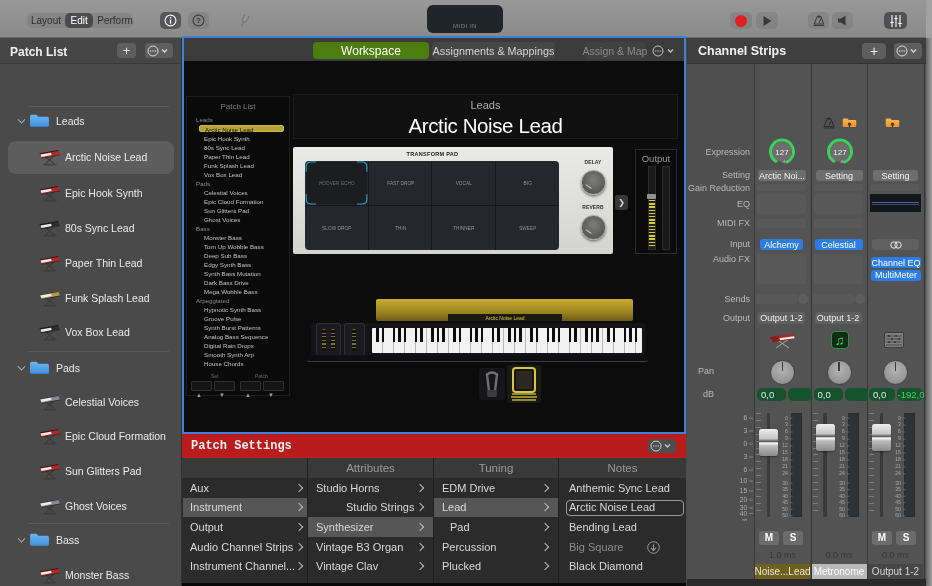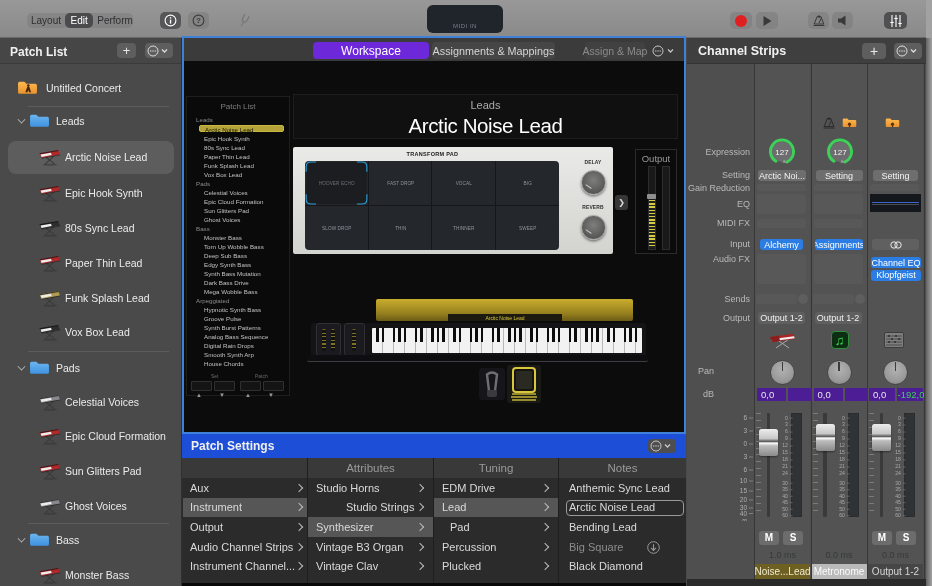--- a/index.html
+++ b/index.html
@@ -86,39 +86,39 @@
    transparent 34.4px,transparent 38.5px); }
 .wheelbox { top:262px; height:33px; background:#1b1b1f; border:1px solid #303034; border-radius:3px; }
 .wheel { position:absolute; top:5px; width:4px; height:22px; border-radius:2px;
   background:repeating-linear-gradient(180deg,#7d7226 0 1.2px,#111110 1.2px 3.6px); }
 #kbshadow { position:absolute; left:123px; top:294px; width:341px; height:7px; background:#0e0e10; border-bottom:1px solid #3e3e42; border-radius:2px; }
 #pedal1 { left:295px; top:307px; }
 #pedal2 { left:323px; top:304px; }
 
 
 #psettings { left:182px; top:434px; width:504px; height:152px; background:#2b2b2b; }
-#ps-head { position:absolute; left:0; top:0; width:504px; height:24px; background:#1d4ed8; }
+#ps-head { position:absolute; left:0; top:0; width:504px; height:24px; background:#b91c1c;font-family:Liberation Mono, monospace; }
 #ps-cols { position:absolute; left:0; top:24px; width:504px; height:20px; background:#393939; }
 .pscol { position:absolute; top:0; height:20px; display:flex; align-items:center;
   justify-content:center; font-size:11.5px; color:#9a9a9a; }
 .psrow { position:absolute; height:19.6px; font-size:11px; color:#dadada; white-space:nowrap;
   display:flex; align-items:center; }
 .pschev { position:absolute; width:6px; height:6px; border-right:1.4px solid #bcbcbc; border-top:1.4px solid #bcbcbc; transform:rotate(45deg); }
 
 
 #cstrips { left:687px; top:38px; width:263px; height:548px; background:#4f4f4f; }
 #cs-head { position:absolute; left:0; top:0; width:239px; height:26px; background:#3f3f3f;
   border-bottom:1px solid #333; }
 .cslabel { position:absolute; font-size:9px; color:#b9b9b9; text-align:right; white-space:nowrap; height:10px; line-height:10px; }
 .slot { position:absolute; background:#585858; border-radius:2px; }
 .bluebtn { position:absolute; background:#2b7de3; border-radius:3px; color:#fff;
   font-size:9px; display:flex; align-items:center; justify-content:center; white-space:nowrap; overflow:hidden; }
 .graybtn { position:absolute; background:#6e6e6e; border-radius:3px; color:#f2f2f2;
   font-size:9px; display:flex; align-items:center; justify-content:center; white-space:nowrap; overflow:hidden; }
-.dbbox { position:absolute; background:#4c1d95; border-radius:0; color:#e8e8e8;
+.dbbox { position:absolute; background:#14532d; border-radius:5px; color:#e8e8e8;
   font-size:9.5px; line-height:13px; padding-left:4px; }
 .namebar { position:absolute; top:525.5px; height:15.5px; font-size:10px; white-space:nowrap; overflow:hidden;
   display:flex; align-items:center; justify-content:center; }
 .vsep { position:absolute; top:26px; width:1px; height:520px; background:#373737; }
 .st { position:absolute; top:26px; width:55px; height:515px; background:#535353; }
 .exknob { position:absolute; top:74px; width:28px; height:28px; }
 .panknob { position:absolute; top:295.5px; width:25px; height:25px; border-radius:50%;
   background:radial-gradient(circle at 50% 38%,#b2b2b2,#9a9a9a 60%,#7e7e7e);
   border:1px solid #454545; }
 .panknob::after { content:""; position:absolute; left:10.7px; top:1px; width:1.6px; height:9px; background:#3c3c3c; }
@@ -328,28 +328,20 @@
         <svg width="24" height="12" viewBox="0 0 24 12">
             <circle cx="6" cy="6" r="5" fill="none" stroke="#dcdcdc" stroke-width="1"></circle>
             <circle cx="3.8" cy="6" r="0.7" fill="#dcdcdc"></circle>
             <circle cx="6" cy="6" r="0.7" fill="#dcdcdc"></circle>
             <circle cx="8.2" cy="6" r="0.7" fill="#dcdcdc"></circle>
             <path d="M15 4.5 L17.5 7 L20 4.5" stroke="#dcdcdc" stroke-width="1.3" fill="none"></path>
           </svg>
       </div>
     </div>
     <div id="lp-sel" style="top:103px;"></div>
-    <div class="lprow" style="top:33px;">
-      <svg class="abs" style="left:17px;top:8px" width="21" height="17">
-          <use href="#sym-folder" fill="url(#gfold)" width="21" height="17"></use>
-          <circle cx="11.3" cy="6.6" r="1.3" fill="#45260a"></circle>
-          <path d="M10.2 8 l2.2 0 0.8 2.6 0.9 2.6 -2 0 -0.8-2.2 -0.9 2.2 -2 0 0.9-2.7 Z" fill="#45260a"></path>
-        </svg>
-      <span class="txt" style="left:46px;">Untitled Concert</span>
-    </div>
     <div class="lpsep" style="top:68px;"></div>
     <div class="lprow" style="top:66px;">
       <span class="disc" style="left:18px;top:12px;"></span>
       <svg class="abs" style="left:29px;top:8px" width="21" height="17">
           <use href="#sym-folder" fill="url(#bfold)" width="21" height="17"></use>
         </svg>
       <span class="txt" style="left:56px;">Leads</span>
     </div>
     <div class="lprow" style="top:102px;">
       <svg class="abs" style="left:38px;top:7px" width="23" height="19">
@@ -429,21 +421,21 @@
     </div>
     <div class="lprow" style="top:519.5px;">
       <svg class="abs" style="left:38px;top:7px" width="23" height="19">
           <use href="#sym-keytar" class="kb-red" width="23" height="19"></use>
         </svg>
       <span class="txt" style="left:65px;">Monster Bass</span>
     </div>
   </div>
   <div class="abs" id="workspace">
     <div id="wstabs">
-      <div class="wstab" style="left:129px;width:116px;background:#6d28d9;color:#fff;font-size:12px;">Workspace</div>
+      <div class="wstab" style="left:129px;width:116px;background:#4d7c0f;color:#fff;font-size:12px;">Workspace</div>
       <div class="wstab" style="left:248px;width:123px;background:#464646;color:#d6d6d6;font-size:10.8px;">Assignments &amp; Mappings</div>
       <div class="wstab" style="left:401px;width:60px;background:#414141;color:#8a8a8d;font-size:10.5px;">Assign &amp; Map</div>
       <div class="wstab" style="left:466px;width:30px;">
         <svg width="26" height="12" viewBox="0 0 26 12">
             <circle cx="6" cy="6" r="5" fill="none" stroke="#c4c4c4" stroke-width="1"></circle>
             <circle cx="3.8" cy="6" r="0.7" fill="#c4c4c4"></circle>
             <circle cx="6" cy="6" r="0.7" fill="#c4c4c4"></circle>
             <circle cx="8.2" cy="6" r="0.7" fill="#c4c4c4"></circle>
             <path d="M16 4.5 L18.5 7 L21 4.5" stroke="#c4c4c4" stroke-width="1.3" fill="none"></path>
           </svg>
@@ -734,21 +726,21 @@
           <circle cx="7.5" cy="8.2" r="1.6" fill="#5a3208"></circle>
           <rect x="6.9" y="8.8" width="1.2" height="2.4" fill="#5a3208"></rect>
         </svg>
       <svg class="exknob" style="left:14px;" width="28" height="28">
           <use href="#sym-exknob" width="28" height="28"></use>
         </svg>
       <div class="graybtn" style="left:4px;top:106px;width:47px;height:11px;">Setting</div>
       <div class="slot" style="left:2px;top:120px;width:49px;height:6.5px;"></div>
       <div class="slot" style="left:2px;top:130px;width:49px;height:20px;"></div>
       <div class="slot" style="left:2px;top:154.5px;width:49px;height:9.5px;"></div>
-      <div class="bluebtn" style="left:3px;top:175px;width:48px;height:11px;">Assignments</div>
+      <div class="bluebtn" style="left:3px;top:175px;width:48px;height:11px;">Celestial</div>
       <div class="slot" style="left:2px;top:190px;width:49px;height:30px;"></div>
       <div class="slot" style="left:1px;top:230px;width:41px;height:10px;"></div>
       <div class="abs" style="left:43px;top:230px;width:10px;height:10px;border-radius:50%;background:#5e5e5e;"></div>
       <div class="graybtn" style="left:3px;top:248px;width:47px;height:12px;background:#5f5f5f;">Output 1-2</div>
       <div class="abs" style="left:19px;top:267px;width:18px;height:18px;border-radius:4px;background:#0d2e12;border:1px solid #2f8f3c;color:#41dc5c;font-size:13px;text-align:center;line-height:17px;">♫</div>
       <div class="panknob" style="left:15px;"></div>
       <div class="dbbox" style="left:2px;top:324px;width:29px;height:13px;">0,0</div>
       <div class="dbbox" style="left:33px;top:324px;width:24px;height:13px;"></div>
       <div class="fadruler"></div>
         <div class="fadtrack"></div>
@@ -772,21 +764,21 @@
         <div class="abs" style="left:2px;top:8px;width:47px;height:1px;background:#3a66c8;"></div>
         <div class="abs" style="left:2px;top:10px;width:47px;height:1px;background:#565b62;opacity:.8;"></div>
       </div>
       <div class="graybtn" style="left:4px;top:175px;width:47px;height:11px;background:#606060;">
         <svg width="14" height="8" viewBox="0 0 14 8">
             <circle cx="5" cy="4" r="3.2" fill="none" stroke="#e8e8e8" stroke-width="1"></circle>
             <circle cx="9" cy="4" r="3.2" fill="none" stroke="#e8e8e8" stroke-width="1"></circle>
           </svg>
       </div>
       <div class="bluebtn" style="left:3px;top:193px;width:50px;height:11px;">Channel EQ</div>
-      <div class="bluebtn" style="left:3px;top:205.5px;width:50px;height:11px;">Klopfgeist</div>
+      <div class="bluebtn" style="left:3px;top:205.5px;width:50px;height:11px;">MultiMeter</div>
       <svg class="abs" style="left:16px;top:268px;" width="20" height="16" viewBox="0 0 20 16">
         <rect x="0.5" y="0.5" width="19" height="15" rx="1.5" fill="#7e7e7e" stroke="#3c3c3c" stroke-width="1"></rect>
         <g stroke="#3c3c3c" stroke-width="0.8">
             <path d="M2 4 h16"></path>
             <path d="M2 7 h16"></path>
             <path d="M2 10 h16"></path>
             <path d="M2 13 h16"></path>
           </g>
         <g fill="#2c2c2c">
             <circle cx="5" cy="4" r="1"></circle>

